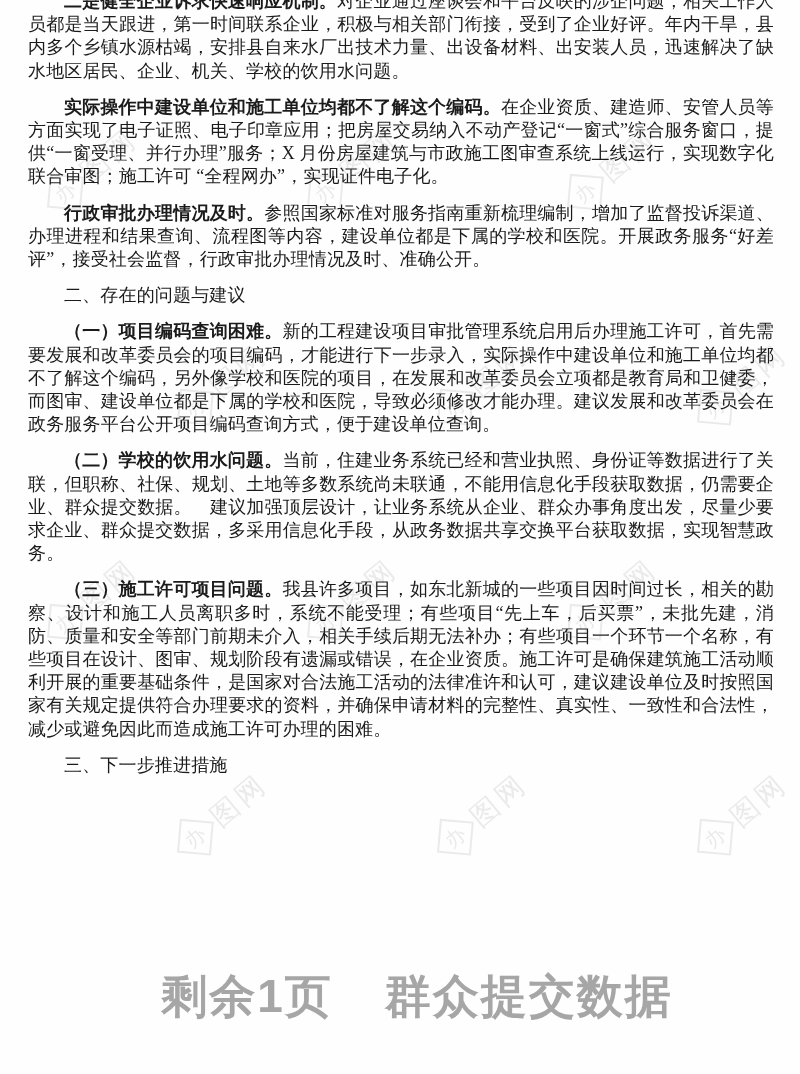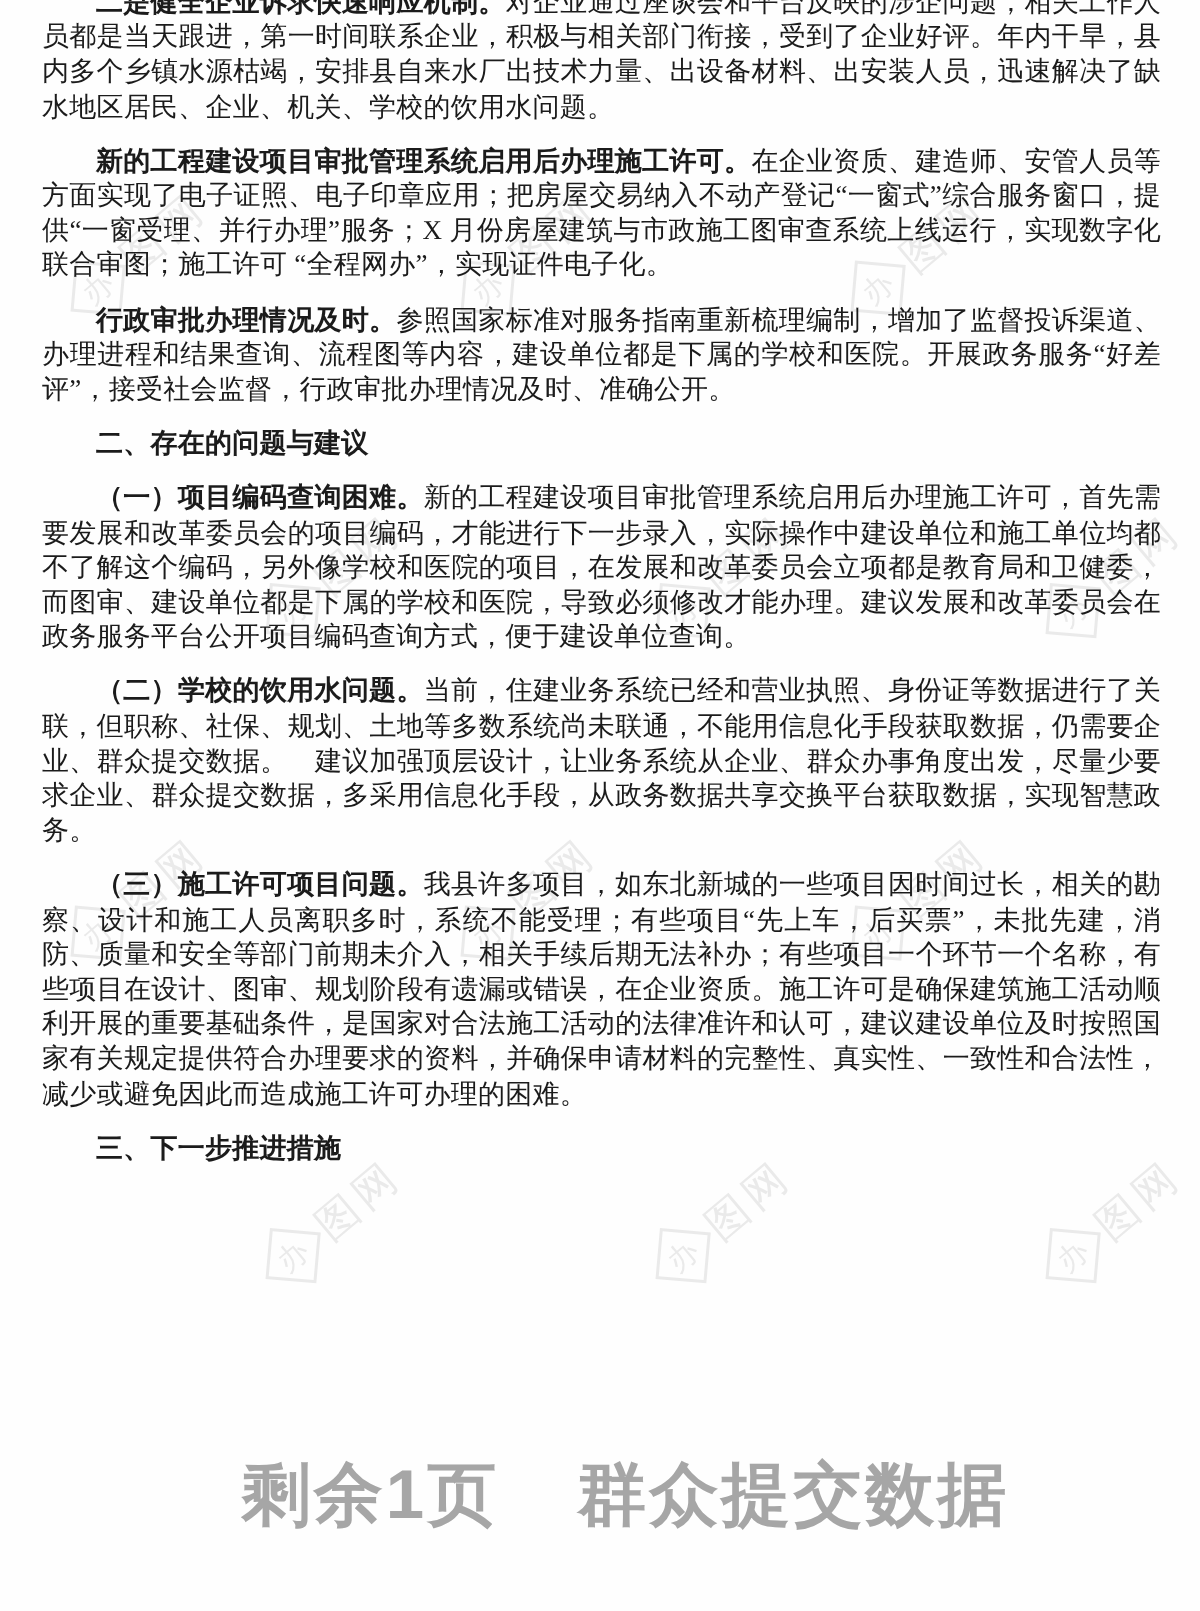--- a/index.html
+++ b/index.html
@@ -35,21 +35,21 @@
   .doc{
     position:absolute;
     left:28px;top:-10px;width:746px;
     font-size:18px;line-height:23.2px;
     letter-spacing:0.17px;
     color:#1b1b1b;
     text-align:justify;
   }
   .doc p{margin:13px 0 0 0;text-indent:36px;}
   .doc p:first-child{margin-top:0;}
-  .doc p.heading{font-weight:bold;}
+  .doc p.heading{font-weight:normal;}
   .doc b.lead{font-weight:bold;}
   
   .banner{
     position:absolute;
     top:966px;left:0;width:100%;
     display:flex;justify-content:center;gap:52px;
     transform:translateX(17px);
     font-family:"Liberation Sans","DejaVu Sans",sans-serif;
     font-weight:bold;
     font-size:46px;
@@ -133,21 +133,21 @@
       <div class="wm" style="left: 690px; top: 795px;">
         <span class="wm-diamond">
           <span>办</span>
         </span>
         <span>图网</span>
       </div>
     </div>
 
   <div class="doc" id="doc">
       <p class="para"><b class="lead">二是健全企业诉求快速响应机制。</b><span>对企业通过座谈会和平台反映的涉企问题，相关工作人员都是当天跟进，第一时间联系企业，积极与相关部门衔接，受到了企业好评。年内干旱，县内多个乡镇水源枯竭，安排县自来水厂出技术力量、出设备材料、出安装人员，迅速解决了缺水地区居民、企业、机关、学校的饮用水问题。</span></p>
-      <p class="para"><b class="lead">新的工程建设项目审批管理系统启用后办理施工许可。</b><span>在企业资质、建造师、安管人员等方面实现了电子证照、电子印章应用；把房屋交易纳入不动产登记“一窗式”综合服务窗口，提供“一窗受理、并行办理”服务；X 月份房屋建筑与市政施工图审查系统上线运行，实现数字化联合审图；施工许可 “全程网办”，实现证件电子化。</span></p>
+      <p class="para"><b class="lead">实际操作中建设单位和施工单位均都不了解这个编码。</b><span>在企业资质、建造师、安管人员等方面实现了电子证照、电子印章应用；把房屋交易纳入不动产登记“一窗式”综合服务窗口，提供“一窗受理、并行办理”服务；X 月份房屋建筑与市政施工图审查系统上线运行，实现数字化联合审图；施工许可 “全程网办”，实现证件电子化。</span></p>
       <p class="para"><b class="lead">行政审批办理情况及时。</b><span>参照国家标准对服务指南重新梳理编制，增加了监督投诉渠道、办理进程和结果查询、流程图等内容，建设单位都是下属的学校和医院。开展政务服务“好差评”，接受社会监督，行政审批办理情况及时、准确公开。</span></p>
       <p class="heading"><span>二、存在的问题与建议</span></p>
       <p class="para"><b class="lead">（一）项目编码查询困难。</b><span>新的工程建设项目审批管理系统启用后办理施工许可，首先需要发展和改革委员会的项目编码，才能进行下一步录入，实际操作中建设单位和施工单位均都不了解这个编码，另外像学校和医院的项目，在发展和改革委员会立项都是教育局和卫健委，而图审、建设单位都是下属的学校和医院，导致必须修改才能办理。建议发展和改革委员会在政务服务平台公开项目编码查询方式，便于建设单位查询。</span></p>
       <p class="para"><b class="lead">（二）学校的饮用水问题。</b><span>当前，住建业务系统已经和营业执照、身份证等数据进行了关联，但职称、社保、规划、土地等多数系统尚未联通，不能用信息化手段获取数据，仍需要企业、群众提交数据。　建议加强顶层设计，让业务系统从企业、群众办事角度出发，尽量少要求企业、群众提交数据，多采用信息化手段，从政务数据共享交换平台获取数据，实现智慧政务。</span></p>
       <p class="para"><b class="lead">（三）施工许可项目问题。</b><span>我县许多项目，如东北新城的一些项目因时间过长，相关的勘察、设计和施工人员离职多时，系统不能受理；有些项目“先上车，后买票”，未批先建，消防、质量和安全等部门前期未介入，相关手续后期无法补办；有些项目一个环节一个名称，有些项目在设计、图审、规划阶段有遗漏或错误，在企业资质。施工许可是确保建筑施工活动顺利开展的重要基础条件，是国家对合法施工活动的法律准许和认可，建议建设单位及时按照国家有关规定提供符合办理要求的资料，并确保申请材料的完整性、真实性、一致性和合法性，减少或避免因此而造成施工许可办理的困难。</span></p>
       <p class="heading"><span>三、下一步推进措施</span></p>
     </div>
 
   <div class="banner">
     <span>剩余1页</span>

